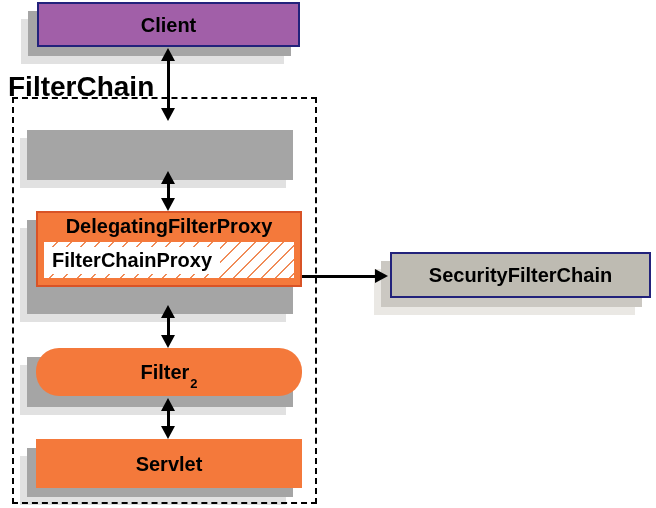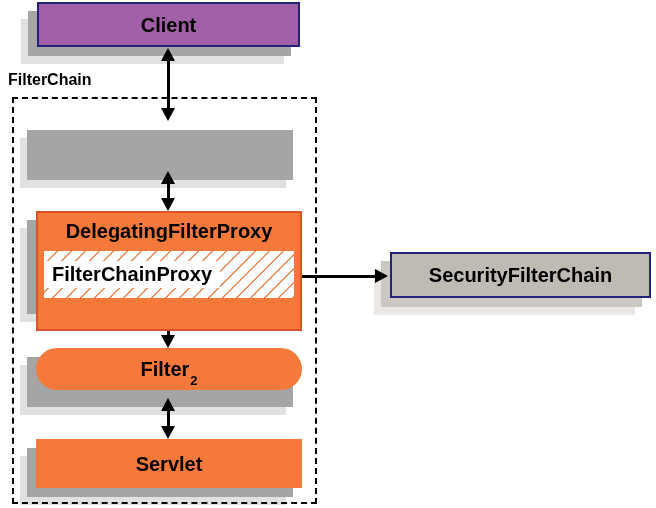--- a/index.html
+++ b/index.html
@@ -33,21 +33,21 @@
     border:2px solid var(--node-orange);
     background:repeating-linear-gradient(135deg, #ffffff 0px, #ffffff 8.5px,
                var(--hatch-line) 8.5px, var(--hatch-line) 10px);
     display:flex; align-items:center; justify-content:flex-start;
   }
   .hatchbox .lbl { background:#ffffff; padding:2px 8px; font-size:20px; }
 
   sub.idx { font-size:13px; font-weight:bold; line-height:0; position:relative; top:4px; margin-left:1px; }
 
   .boundary { border:2px dashed #000000; }
-  .chain-title { font-size:16px; }
+  .chain-title { font-size:28px; }
 
   
   .varrow { position:absolute; width:15px; }
   .varrow .vline { position:absolute; left:6px; top:9px; bottom:9px; width:3px; background:var(--arrow-black); }
   .varrow .head-up, .varrow .head-dn {
     position:absolute; left:0; width:0; height:0;
     border-left:7.5px solid transparent; border-right:7.5px solid transparent;
   }
   .varrow .head-up { top:0; border-bottom:13px solid var(--arrow-black); }
   .varrow .head-dn { bottom:0; border-top:13px solid var(--arrow-black); }
@@ -106,28 +106,28 @@
   <div class="harrow" style="left:296px; top:269px; width:92px;">
     <div class="hline"></div>
     <div class="head-rt"></div>
   </div>
 
   <div class="abs node client" style="left:37px; top:2px; width:263px; height:45px;">
     <span>Client</span>
   </div>
 
 
-  <div class="abs delegating" style="left:36px; top:211px; width:266px; height:120px;">
+  <div class="abs delegating" style="left:36px; top:211px; width:266px; height:76px;">
     <div class="dtitle">DelegatingFilterProxy</div>
     <div class="hatchbox">
       <span class="lbl">FilterChainProxy</span>
     </div>
   </div>
 
-  <div class="abs node orange" style="left:36px; top:348px; width:266px; height:42px;border-radius:23px;">
+  <div class="abs node orange" style="left:36px; top:348px; width:266px; height:48px;border-radius:23px;">
     <span><span>Filter</span><sub class="idx">2</sub></span>
   </div>
 
   <div class="abs node orange" style="left:36px; top:439px; width:266px; height:49px;">
     <span>Servlet</span>
   </div>
 
   <div class="abs node security" style="left:390px; top:252px; width:261px; height:46px;">
     <span>SecurityFilterChain</span>
   </div>

